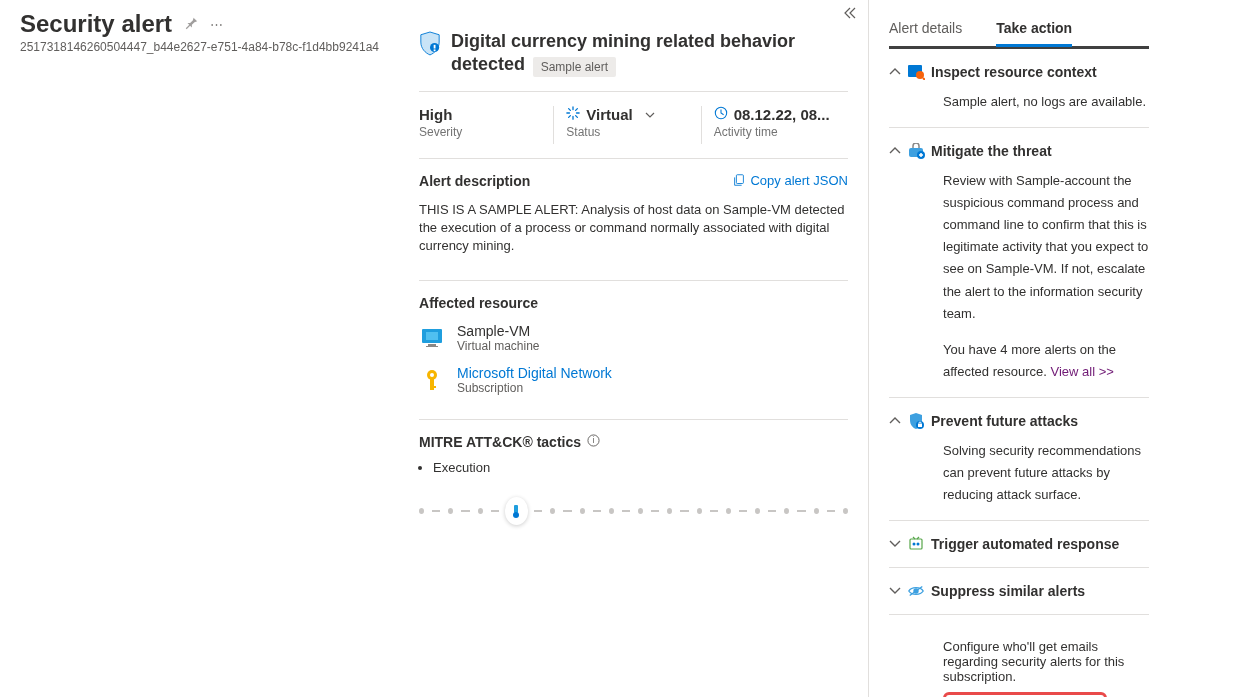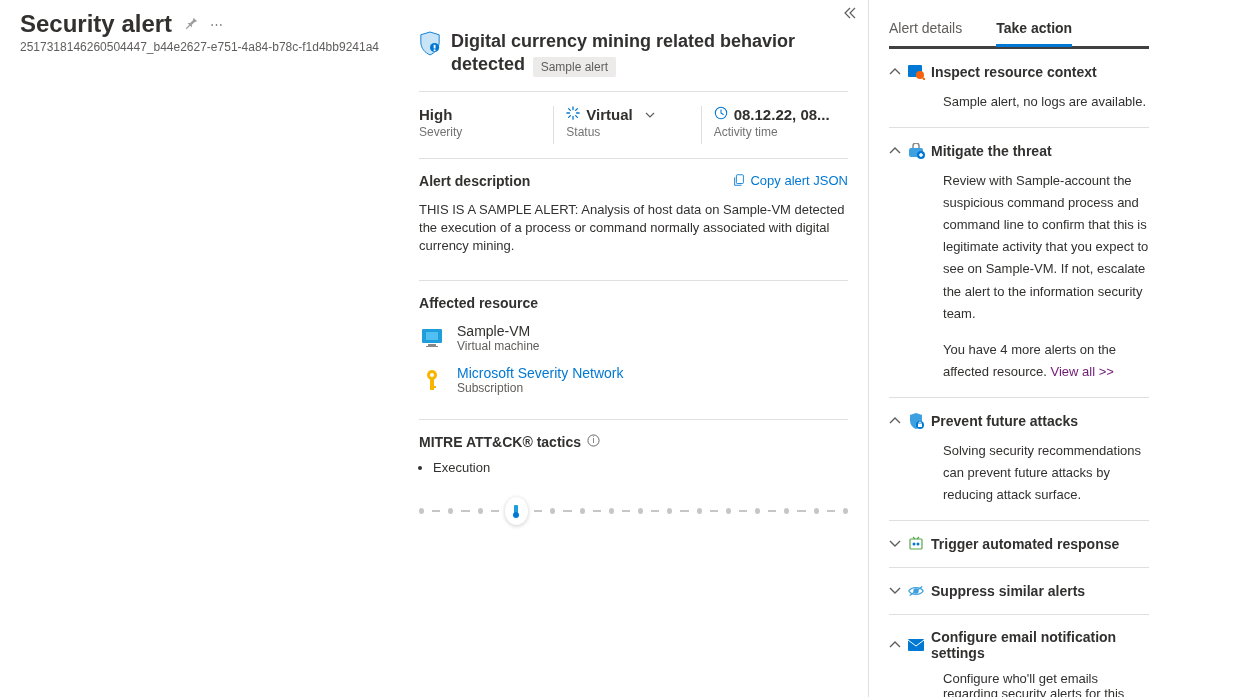--- a/index.html
+++ b/index.html
@@ -190,21 +190,21 @@
       <div class="resource-row">
         <div class="resource-icon">
           <svg width="20" height="24" viewBox="0 0 20 24">
               <circle cx="10" cy="7" r="5" fill="#f7b500"></circle>
               <circle cx="10" cy="7" r="2" fill="#fff"></circle>
               <rect x="8" y="11" width="4" height="11" fill="#f7b500"></rect>
               <rect x="8" y="18" width="6" height="2" fill="#f7b500"></rect>
             </svg>
         </div>
         <div>
-          <div class="resource-main resource-link">Microsoft Severity Network</div>
+          <div class="resource-main resource-link">Microsoft Digital Network</div>
           <div class="resource-sub">Subscription</div>
         </div>
       </div>
 
       <hr class="divider" style="margin-top:24px">
 
       <div class="tactics-title-row">
         <div class="section-title">MITRE ATT&amp;CK® tactics</div>
         <span class="info-circle">
           <svg width="13" height="13" viewBox="0 0 14 14">
@@ -359,34 +359,20 @@
                 <path d="M2 7c3-5 13-5 16 0-3 5-13 5-16 0z" fill="none" stroke="#3da0e0" stroke-width="1.5"></path>
                 <circle cx="10" cy="7" r="3" fill="#3da0e0"></circle>
                 <path d="M3 12L17 2" stroke="#3da0e0" stroke-width="1.5"></path>
               </svg>
           </span>
           <span class="action-title">Suppress similar alerts</span>
         </div>
       </div>
 
       <div class="action-section" style="border-bottom:none">
-        <div class="action-hdr">
-          <span class="chevron">
-            <svg width="12" height="8" viewBox="0 0 12 8">
-                <path d="M1 6l5-5 5 5" stroke="#605e5c" stroke-width="1.4" fill="none"></path>
-              </svg>
-          </span>
-          <span class="action-icon">
-            <svg width="18" height="14" viewBox="0 0 18 14">
-                <rect x="1" y="1" width="16" height="12" rx="1" fill="#0078d4"></rect>
-                <path d="M1 2l8 6 8-6" stroke="#fff" fill="none" stroke-width="1"></path>
-              </svg>
-          </span>
-          <span class="action-title">Configure email notification settings</span>
-        </div>
         <div class="configure-body">
           <div>Configure who'll get emails regarding security alerts for this subscription.</div>
           <div class="configure-btn-wrap">
             <button class="configure-btn">Configure settings</button>
           </div>
         </div>
       </div>
 
     </div>
 

